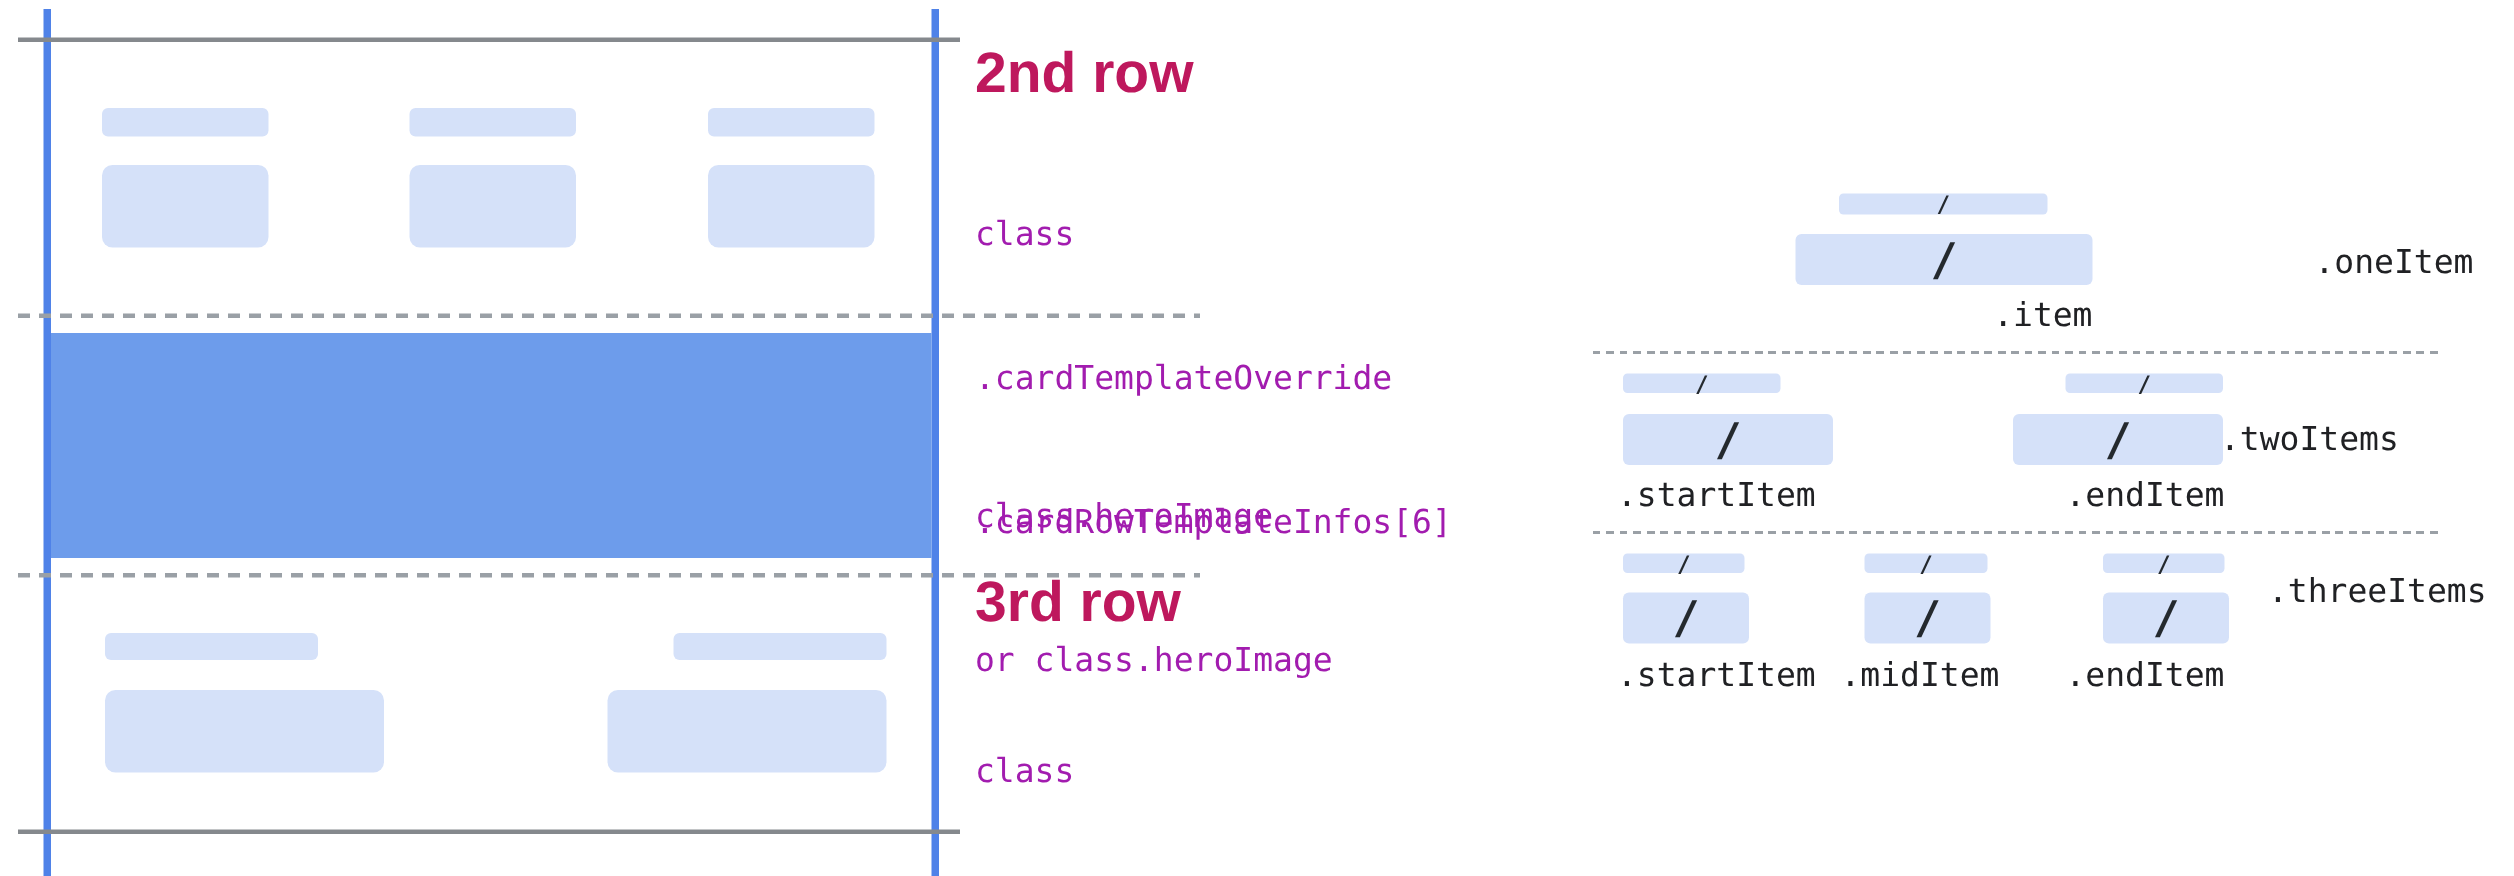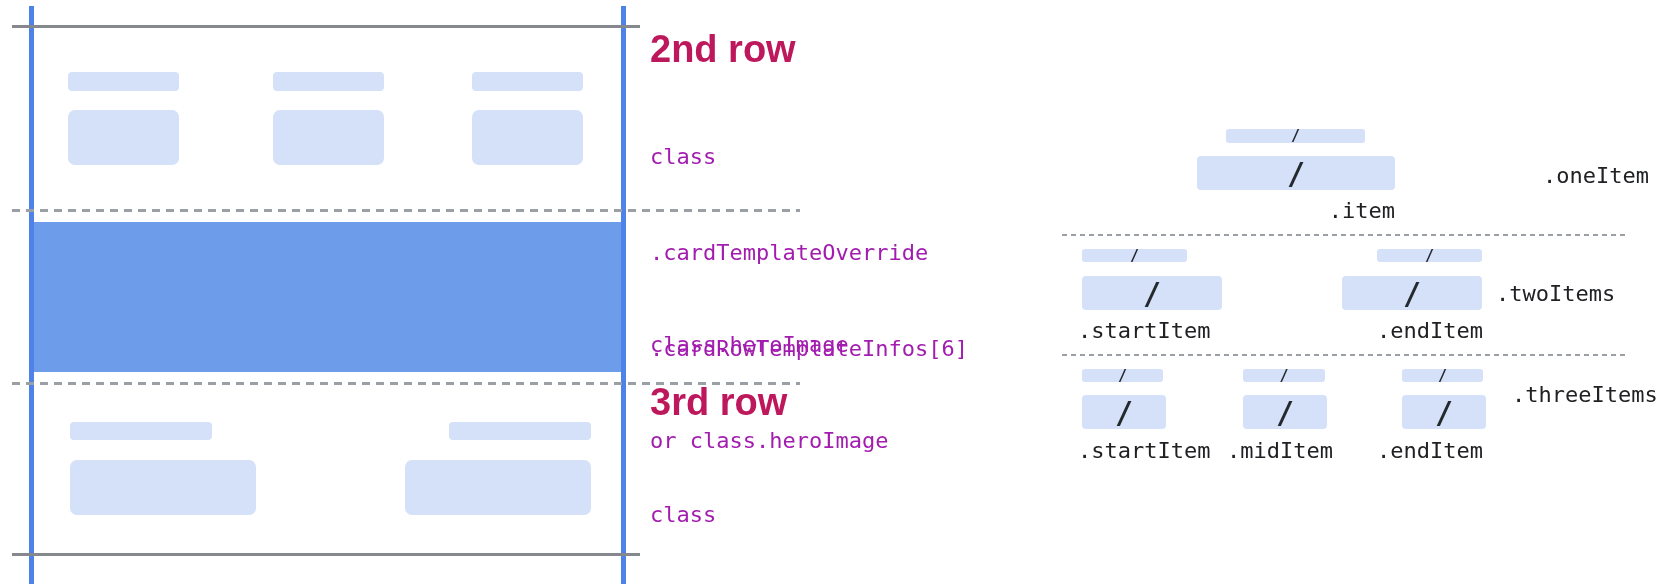--- a/index.html
+++ b/index.html
@@ -114,21 +114,21 @@
     <span>/</span>
   </div>
   <div class="slashbar sm" style="left:1377px;top:249px;width:105px;height:13px;">
     <span>/</span>
   </div>
   <div class="slashbar lg" style="left:1342px;top:276px;width:140px;height:34px;">
     <span>/</span>
   </div>
   <div class="mlabel" style="left:1078px;top:320px;">.startItem</div>
   <div class="mlabel" style="left:1377px;top:320px;">.endItem</div>
-  <div class="mlabel" style="left:1480px;top:283px;margin-left:16px;">.twoItems</div>
+  <div class="mlabel" style="left:1480px;top:283px;">.twoItems</div>
 
   <div class="dash-right" style="left:1062px;top:354px;width:566px;"></div>
 
   <div class="slashbar sm" style="left:1082px;top:369px;width:81px;height:13px;">
     <span>/</span>
   </div>
   <div class="slashbar lg" style="left:1082px;top:395px;width:84px;height:34px;">
     <span>/</span>
   </div>
   <div class="slashbar sm" style="left:1243px;top:369px;width:82px;height:13px;">

